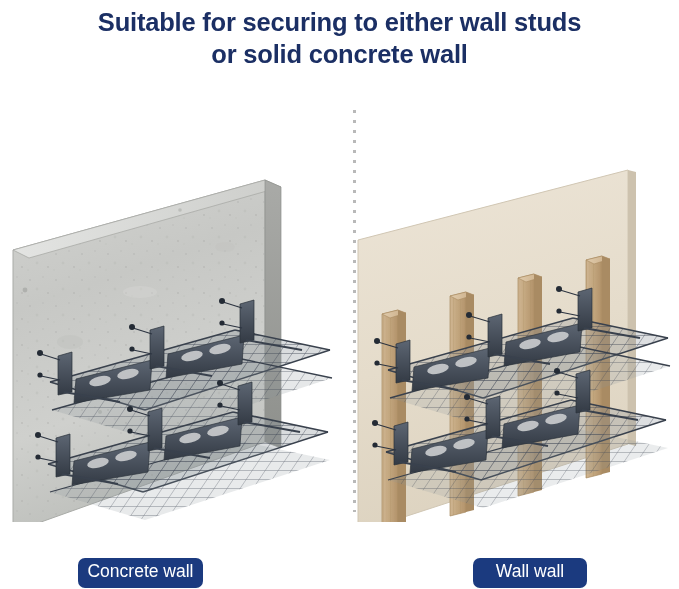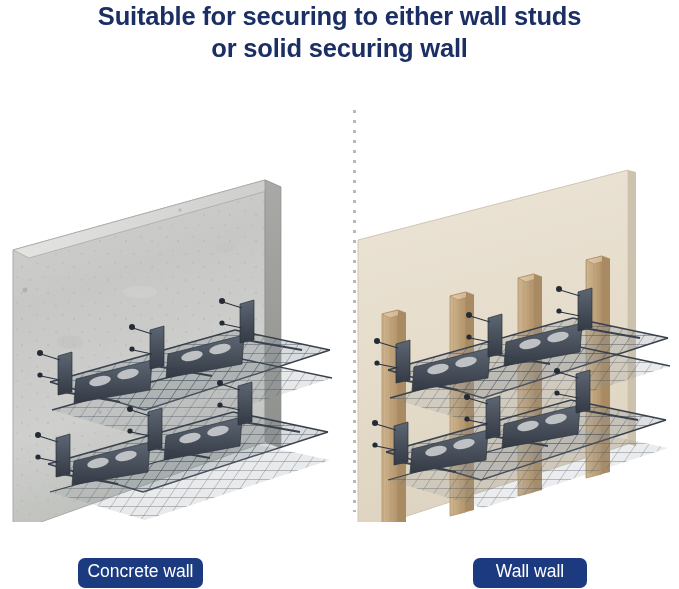--- a/index.html
+++ b/index.html
@@ -11,20 +11,21 @@
     width: 679px;
     height: 589px;
     font-family: "Liberation Sans", sans-serif;
     position: relative;
     overflow: hidden;
   }
 
   
   #header {
     width: 679px;
+    padding-top: 6px;
     text-align: center;
   }
   #title-line-1, #title-line-2 {
     color: #1b2f64;
     font-size: 25.5px;
     font-weight: bold;
     letter-spacing: -0.2px;
     line-height: 32px;
     white-space: nowrap;
   }
@@ -74,21 +75,21 @@
     white-space: nowrap;
   }
   #badge-concrete { left: 78px;  top: 558px; width: 125px; }
   #badge-studs    { left: 473px; top: 558px; width: 114px; }
 </style>
 </head>
 <body>
 
 <div id="header">
   <div id="title-line-1">Suitable for securing to either wall studs</div>
-  <div id="title-line-2">or solid securing wall</div>
+  <div id="title-line-2">or solid concrete wall</div>
 </div>
 
 <div id="illustrations">
 
   <div class="panel" id="panel-concrete">
     <svg class="panel-svg" viewBox="0 0 340 430" preserveAspectRatio="xMidYMid meet">
       <defs>
         <linearGradient id="concFace" x1="0" y1="0" x2="0.25" y2="1">
           <stop offset="0%" stop-color="#d2d3d0"></stop>
           <stop offset="35%" stop-color="#c7c8c5"></stop>

